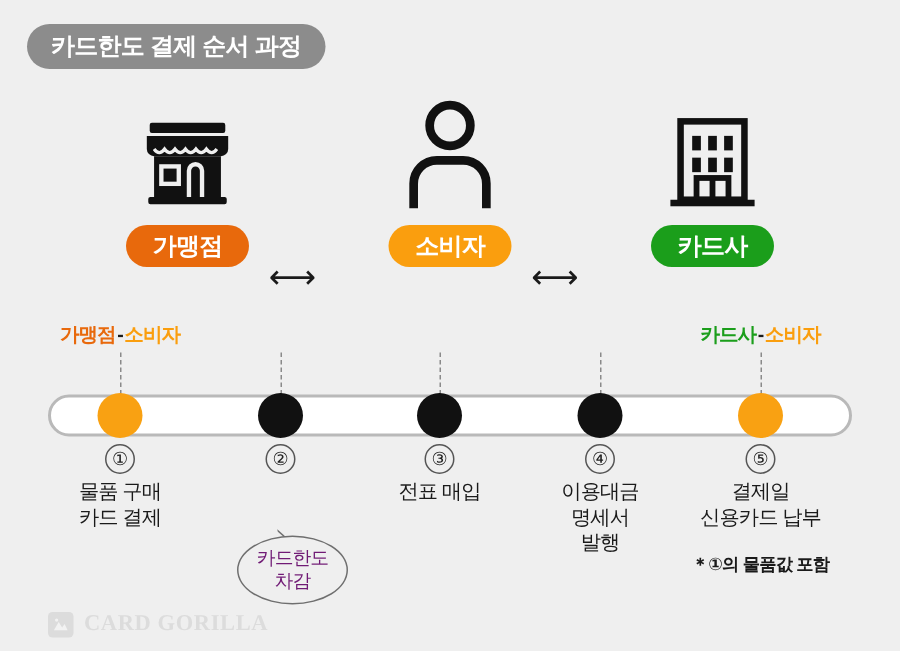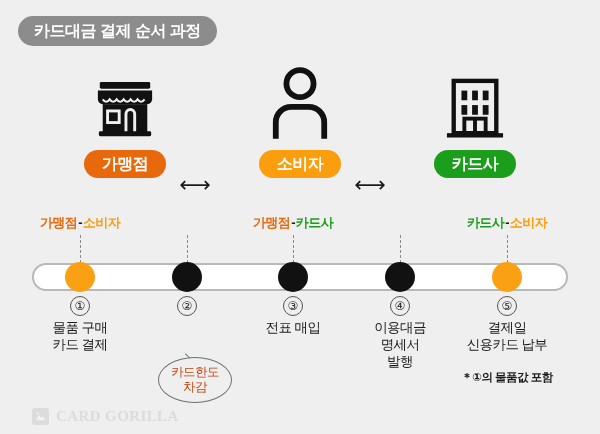--- a/index.html
+++ b/index.html
@@ -223,21 +223,21 @@
     border-radius: 50%;
     background: #efefef;
     box-sizing: border-box;
     display: flex;
     flex-direction: column;
     align-items: center;
     justify-content: center;
     font-size: 12.5px;
     line-height: 15px;
     letter-spacing: -0.6px;
-    color: #c2410c;
+    color: #701a75;
     white-space: pre-line;
     text-align: center;
   }
   .callout-tail {
     position: absolute;
     left: 185px;
     top: 347px;
     width: 18px;
     height: 12px;
     overflow: hidden;
@@ -277,21 +277,21 @@
     font-weight: bold;
     letter-spacing: 0.4px;
     font-family: "Liberation Serif", "DejaVu Serif", serif;
   }
 </style>
 </head>
 <body>
 
 <div id="infographic">
 
-  <div class="title-pill">카드대금 결제 순서 과정</div>
+  <div class="title-pill">카드한도 결제 순서 과정</div>
 
   <div class="actors">
 
     <div class="actor actor-merchant">
       <div class="actor-icon">
         <svg width="62" height="62" viewBox="0 0 64 64" aria-hidden="true">
           <rect x="6" y="4" width="52" height="7" rx="1.5" fill="#111"></rect>
           <path d="M4 13 h56 v9 a5 5 0 0 1 -5 5 h-46 a5 5 0 0 1 -5 -5 z" fill="#111"></path>
           <path d="M9 22 q3.6 5 7.2 0 q3.6 5 7.2 0 q3.6 5 7.2 0 q3.6 5 7.2 0 q3.6 5 7.2 0 q3.6 5 7.2 0" fill="none" stroke="#efefef" stroke-width="2.2"></path>
           <rect x="9" y="27" width="46" height="29" fill="#111"></rect>
@@ -350,23 +350,20 @@
 카드 결제</div>
     </div>
 
     <div class="node node-2">
       <div class="leader"></div>
       <div class="dot"></div>
       <div class="step-num">②</div>
     </div>
 
     <div class="node node-3">
-      <div class="conn-label">
-        <span class="conn-a">가맹점</span><span class="conn-dash">-</span><span class="conn-c">카드사</span>
-      </div>
       <div class="leader"></div>
       <div class="dot"></div>
       <div class="step-num">③</div>
       <div class="step-label">전표 매입</div>
     </div>
 
     <div class="node node-4">
       <div class="leader"></div>
       <div class="dot"></div>
       <div class="step-num">④</div>

